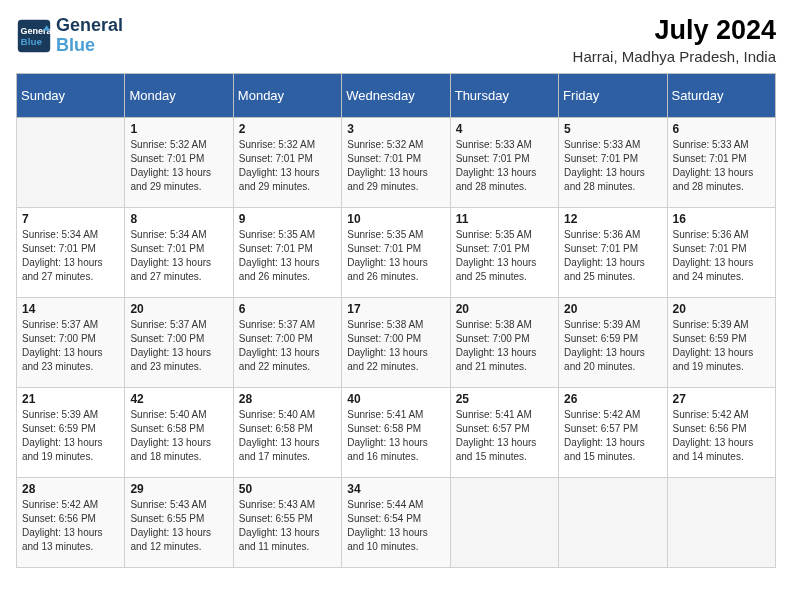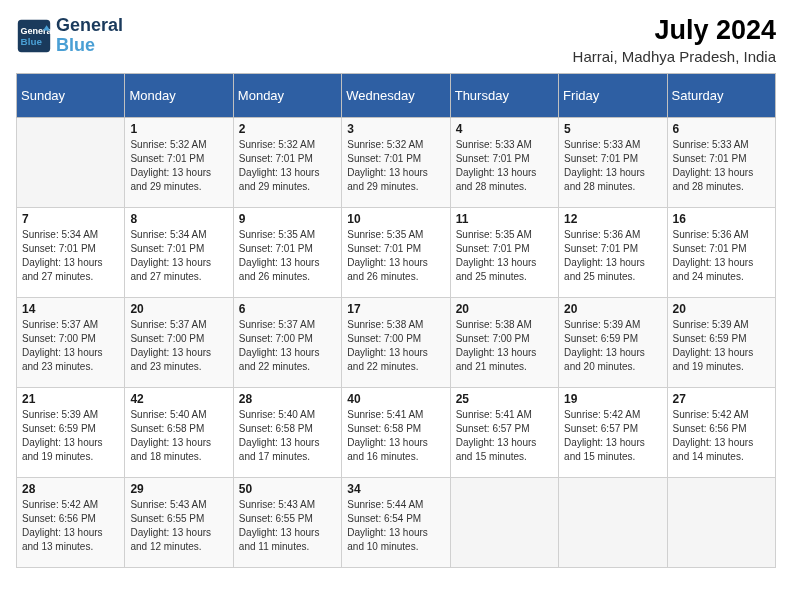--- a/index.html
+++ b/index.html
@@ -232,21 +232,21 @@
         </td>
         <td>
           <span class="day-number">40</span>
           <div class="day-detail">Sunrise: 5:41 AM<br>Sunset: 6:58 PM<br>Daylight: 13 hours and 16 minutes.</div>
         </td>
         <td>
           <span class="day-number">25</span>
           <div class="day-detail">Sunrise: 5:41 AM<br>Sunset: 6:57 PM<br>Daylight: 13 hours and 15 minutes.</div>
         </td>
         <td>
-          <span class="day-number">19</span>
+          <span class="day-number">26</span>
           <div class="day-detail">Sunrise: 5:42 AM<br>Sunset: 6:57 PM<br>Daylight: 13 hours and 15 minutes.</div>
         </td>
         <td>
           <span class="day-number">27</span>
           <div class="day-detail">Sunrise: 5:42 AM<br>Sunset: 6:56 PM<br>Daylight: 13 hours and 14 minutes.</div>
         </td>
       </tr>
       <tr>
         <td>
           <span class="day-number">28</span>

